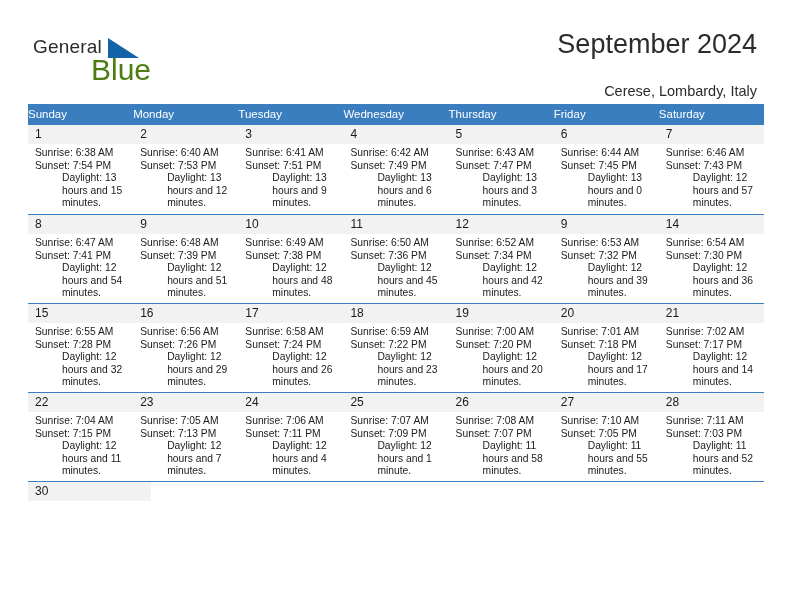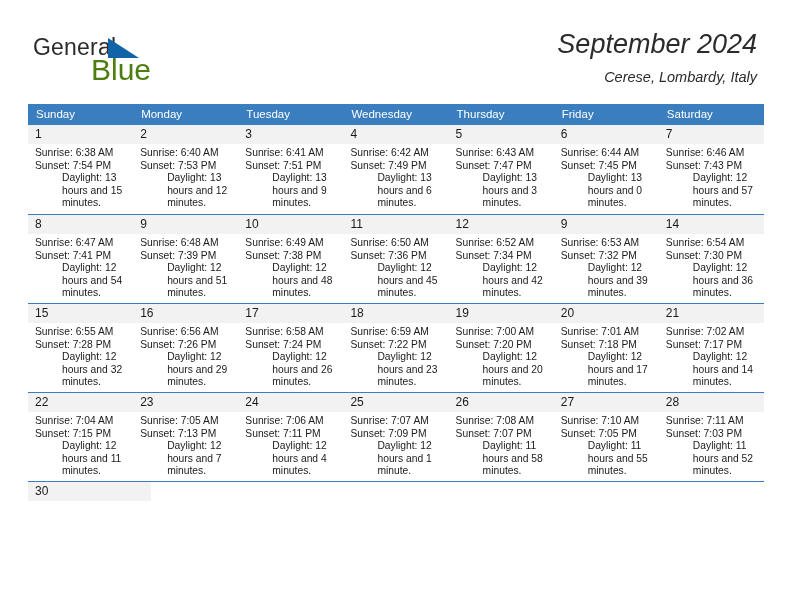--- a/index.html
+++ b/index.html
@@ -33,21 +33,21 @@
   .logo {
     position: absolute;
     left: 33px;
     top: 34px;
     width: 180px;
     height: 56px;
   }
   .logo-general {
     position: absolute;
     left: 0; top: 0;
-    font-size: 23px;
+    font-size: 19px;
     letter-spacing: 0.2px;
     color: #2b2b2b;
     line-height: 26px;
     text-align: right;
   }
   .logo-tri {
     position: absolute;
     left: 75px;
     top: 4px;
     width: 0;
@@ -62,30 +62,29 @@
     font-size: 30px;
     color: #4d7c0f;
     line-height: 26px;
   }
 
   .title-block {
     position: absolute;
     right: 35px;
     top: 28px;
     text-align: right;
-    font-style: italic;
   }
   .title-main {
     font-size: 27px;
     color: #2b2b2b;
     line-height: 32px;
     white-space: nowrap;
   }
   .title-sub {
-    margin-top: 8px;
+    margin-top: 22px;
     font-size: 14.5px;
     color: #2b2b2b;
     line-height: 18px;
     white-space: nowrap;
   }
 
   
   .calendar {
     position: absolute;
     left: 28px;
@@ -96,21 +95,21 @@
   .weekday-head {
     display: flex;
     background: #3a7ebf;
     height: 21px;
   }
   .weekday {
     flex: 1 1 0;
     color: #ffffff;
     font-size: 11.5px;
     line-height: 21px;
-    padding-left: 8px;
+    padding-left: 0;
     box-sizing: border-box;
     white-space: nowrap;
   }
 
   .week {
     display: flex;
     border-top: 1px solid #3a7ebf;
     height: 89px;
     box-sizing: border-box;
   }

